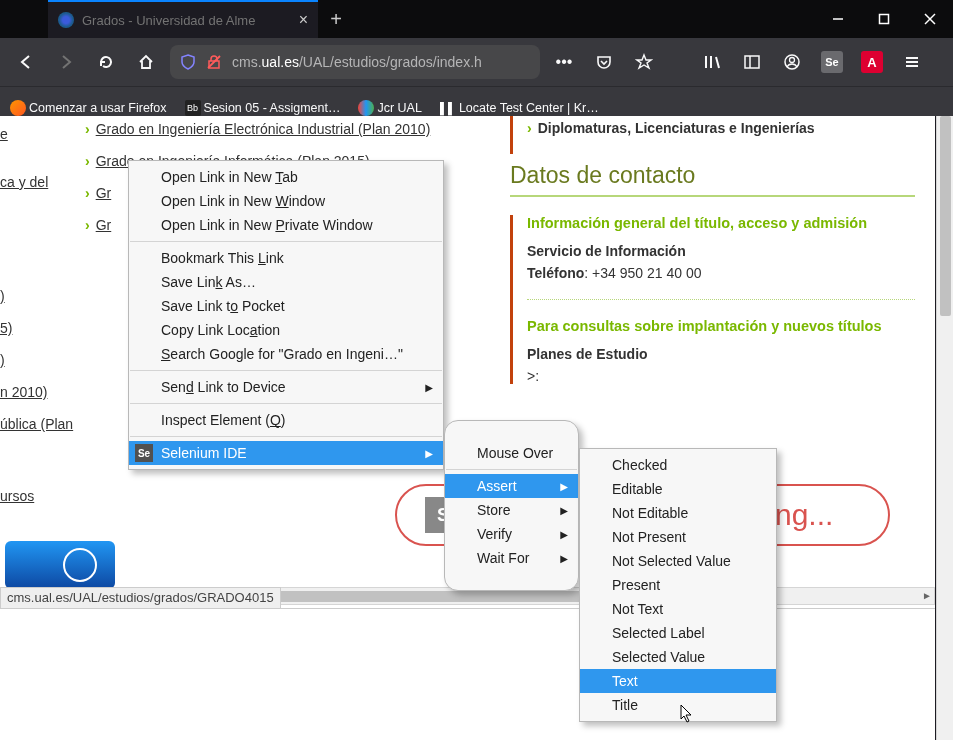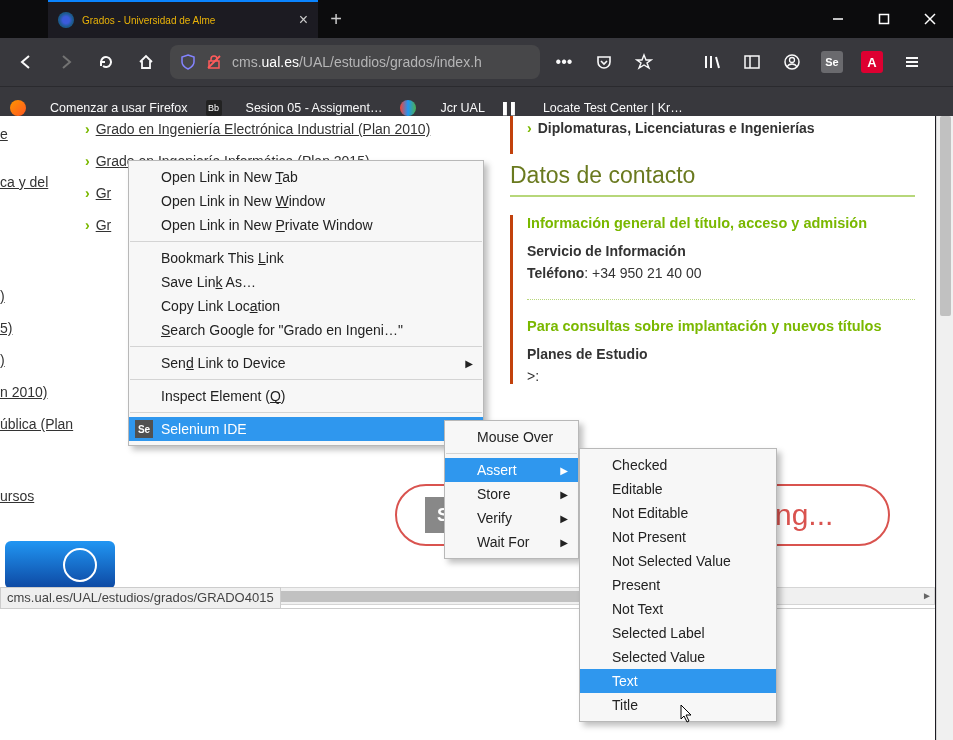--- a/index.html
+++ b/index.html
@@ -2,42 +2,42 @@
 <html><head>
 <meta charset="utf-8">
 <style>
 * { margin: 0; padding: 0; box-sizing: border-box; font-family: "Segoe UI", Tahoma, sans-serif; }
 body { background: #1c1b22; width: 953px; height: 740px; overflow: hidden; position: relative; }
 
 
 .titlebar { height: 38px; background: #0c0c0d; display: flex; align-items: stretch; }
 .tab { width: 270px; background: #1c1b22; display: flex; align-items: center; padding: 0 10px; gap: 8px; border-top: 2px solid #0a84ff; margin-left: 48px; }
 .tab-icon { width: 16px; height: 16px; border-radius: 50%; background: radial-gradient(circle,#3b5bdb 30%,#1c5b8f 60%); }
-.tab-title { color: #eab308; font-size: 10px; flex: 1; white-space: nowrap; overflow: hidden; }
+.tab-title { color: #737373; font-size: 13px; flex: 1; white-space: nowrap; overflow: hidden; }
 .tab-close { color: #ccc; font-size: 16px; }
 .newtab { width: 36px; display: flex; align-items: center; justify-content: center; color: #ccc; font-size: 20px; }
 .winctrls { margin-left: auto; display: flex; }
 .winctrl { width: 46px; display: flex; align-items: center; justify-content: center; color: #fff; }
 
 
 .toolbar { height: 48px; background: #38383d; display: flex; align-items: center; padding: 0 10px; gap: 8px; }
 .navbtn { width: 32px; height: 32px; display: flex; align-items: center; justify-content: center; color: #f9f9fa; font-size: 18px; border-radius: 4px; }
 .navbtn.disabled { color: #737373; }
 .urlbar { flex: 1; height: 34px; background: #474749; border-radius: 8px; display: flex; align-items: center; padding: 0 10px; gap: 10px; max-width: 370px; }
 .urlbar .shield { color: #b5b5b6; }
 .urlbar .https { color: #ff5b5b; }
 .urltext { color: #b5b5b6; font-size: 14px; white-space: nowrap; overflow: hidden; }
 .urltext .host { color: #fff; }
 .tbicon { width: 32px; height: 32px; display: flex; align-items: center; justify-content: center; color: #f9f9fa; }
 .se-badge { width: 22px; height: 22px; background: #6a6a6e; color: #fff; font-size: 11px; font-weight: bold; display: flex; align-items: center; justify-content: center; border-radius: 3px; }
 .ag-badge { width: 22px; height: 22px; background: #dd0031; color: #fff; font-size: 13px; font-weight: bold; display: flex; align-items: center; justify-content: center; border-radius: 3px; }
 
 
 .bmbar { height: 30px; background: #38383d; display: flex; align-items: center; padding: 0 10px; gap: 18px; border-top: 1px solid #2a2a2e; }
-.bm { display: flex; align-items: center; gap: 24px; color: #f9f9fa; font-size: 12.5px; margin-top: 12px; }
+.bm { display: flex; align-items: center; gap: 3px; color: #f9f9fa; font-size: 12.5px; margin-top: 12px; }
 .bm-ico { width: 16px; height: 16px; border-radius: 2px; }
 .bm-ico.ff { background: linear-gradient(135deg,#ff9500,#ff5722); border-radius: 50%; }
 .bm-ico.bb { background: #222; color: #fff; font-size: 9px; display: flex; align-items: center; justify-content: center; }
 .bm-ico.jcr { background: linear-gradient(90deg,#f44336,#2196f3,#4caf50); border-radius: 50%; }
 .bm-ico.k { color: #fff; font-size: 11px; display: flex; align-items: center; justify-content: center; }
 
 
 .content { position: absolute; top: 116px; left: 0; right: 18px; bottom: 0; background: #fff; overflow: hidden; font-size: 14px; color: #333; }
 .scroll-right { position: absolute; top: 116px; right: 0; bottom: 0; width: 17px; background: #f0f0f0; border-left: 1px solid #d5d5d5; }
 .scroll-right::after { content: ""; position: absolute; top: 0; left: 3px; width: 11px; height: 200px; background: #c1c1c1; border-radius: 2px; }
@@ -76,22 +76,22 @@
 
 
 .ctxmenu { position: absolute; background: #f7f7f7; border: 1px solid #b8b8b8; box-shadow: 4px 4px 6px rgba(0,0,0,.25); font-size: 14px; color: #222; }
 .ctxmenu .item { height: 24px; padding: 0 28px 0 32px; display: flex; align-items: center; position: relative; white-space: nowrap; }
 .ctxmenu .item.hov { background: #2f97ee; color: #fff; }
 .ctxmenu .sep { height: 1px; background: #d4d4d4; margin: 4px 1px; }
 .ctxmenu .arrow { position: absolute; right: 10px; font-size: 10px; }
 .ctxmenu .icon-left { position: absolute; left: 6px; width: 18px; height: 18px; }
 .ctxmenu .underline { text-decoration: underline; text-decoration-skip-ink: none; }
 
-.menu1 { left: 128px; top: 160px; width: 356px; padding: 4px 0; }
-.menu2 { left: 444px; top: 420px; width: 135px; padding: 4px 0; }
+.menu1 { left: 128px; top: 160px; width: 316px; padding: 4px 0; }
+.menu2 { left: 444px; top: 420px; width: 135px; padding: 20px 0; border-radius: 14px; }
 .menu3 { left: 579px; top: 448px; width: 198px; padding: 4px 0; }
 
 .se-small { background: #515151; color: #fff; font-size: 10px; font-weight: bold; display: flex; align-items: center; justify-content: center; }
 
 .cursor { position: absolute; left: 680px; top: 704px; width: 14px; height: 20px; pointer-events: none; }
 
 svg { display: block; }
 </style>
 </head>
 <body>
@@ -291,20 +291,23 @@
     </div>
   <div class="item">
       <span>Open Link in New <span class="underline">P</span>rivate Window</span>
     </div>
   <div class="sep"></div>
   <div class="item">
       <span>Bookmark This <span class="underline">L</span>ink</span>
     </div>
   <div class="item">
       <span>Save Lin<span class="underline">k</span> As…</span>
+    </div>
+  <div class="item">
+      <span>Save Link t<span class="underline">o</span> Pocket</span>
     </div>
   <div class="item">
       <span>Copy Link Loc<span class="underline">a</span>tion</span>
     </div>
   <div class="item">
       <span><span class="underline">S</span>earch Google for "Grado en Ingeni…"</span>
     </div>
   <div class="sep"></div>
   <div class="item">
       <span>Sen<span class="underline">d</span> Link to Device</span>

